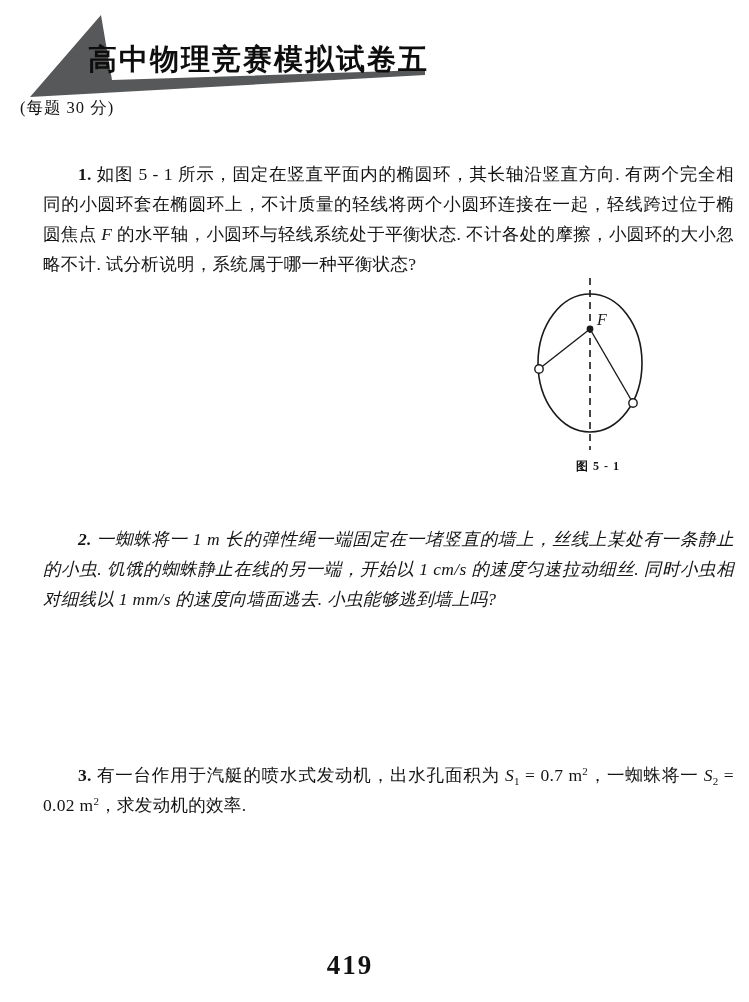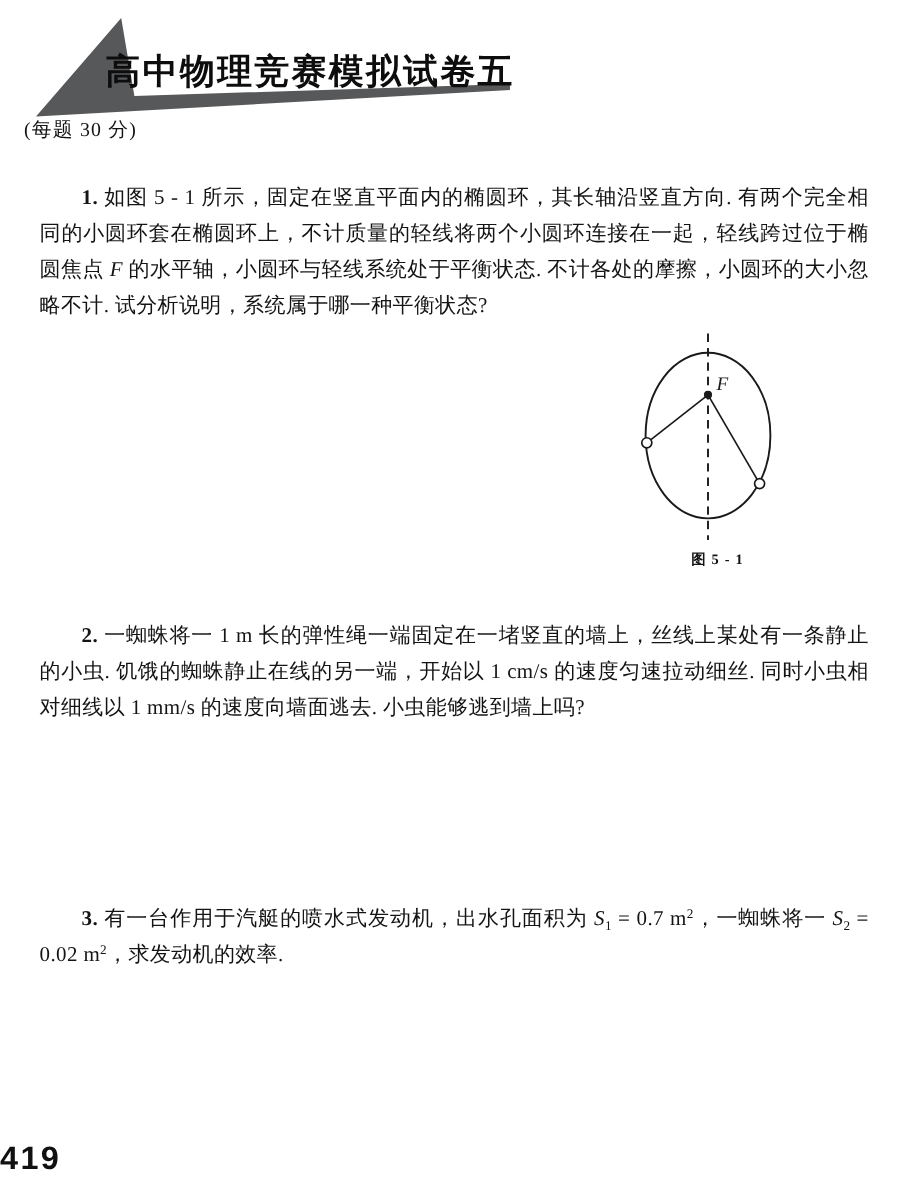--- a/index.html
+++ b/index.html
@@ -14,46 +14,46 @@
     position:absolute; left:88px; top:40px; width:340px;
     font-family:"DejaVu Sans","Liberation Sans",sans-serif;
     font-weight:800; font-size:29px; letter-spacing:2px; color:#0d0d0d;
     white-space:nowrap;
   }
   .note {
     position:absolute; left:20px; top:97px;
     font-size:16.5px; letter-spacing:1px;
   }
   .prob {
-    position:absolute; left:30px; width:691px; margin:3px;
+    position:absolute; left:30px; width:691px; margin:13px;
     font-size:17.5px; line-height:30px; text-align:justify;
     text-indent:2em; letter-spacing:0.3px;
   }
   .prob b { font-weight:bold; }
   .prob i, .flabel { font-style:italic; font-family:"Liberation Serif","DejaVu Serif",serif; }
   #p1 { top:146px; }
-  #p2 { top:511px; }
+  #p2 { top:511px;font-style:italic; }
   #p3 { top:747px; }
   sub.idx { font-size:11px; line-height:0; vertical-align:-4px; }
   sup.pow { font-size:11px; line-height:0; vertical-align:6px; }
   .figure { position:absolute; left:508px; top:272px; width:190px; }
   .fig-svg { display:block; }
   .fig-svg .outline { fill:none; stroke:#1a1a1a; stroke-width:1.6; }
   .fig-svg .string { stroke:#1a1a1a; stroke-width:1.4; }
   .fig-svg .axis { stroke:#1a1a1a; stroke-width:1.6; stroke-dasharray:7 5; }
   .fig-svg .ring { fill:#ffffff; stroke:#1a1a1a; stroke-width:1.4; }
   .fig-svg .dot { fill:#1a1a1a; }
   .flabel { font-size:16px; fill:#1a1a1a; }
   .caption {
     margin-top:3px; width:180px; text-align:center;
     font-size:12px; font-weight:bold; letter-spacing:1px;
   }
   .pagenum {
-    position:absolute; left:0; top:950px; width:700px; text-align:left;
-    font-family:Liberation Sans, sans-serif;
+    position:absolute; left:0; top:950px; width:700px; text-align:center;
+    font-family:Liberation Serif, serif;
     font-weight:bold; font-size:27px; letter-spacing:2px; color:#111;
   }
 </style>
 </head>
 <body>
 
 <div class="page">
 
   <svg class="swoosh-svg" width="440" height="110" viewBox="0 0 440 110">
     <path class="swoosh-path" d="M30,97 L101,15 L112,80 L425,70 L425,75 Z"></path>

